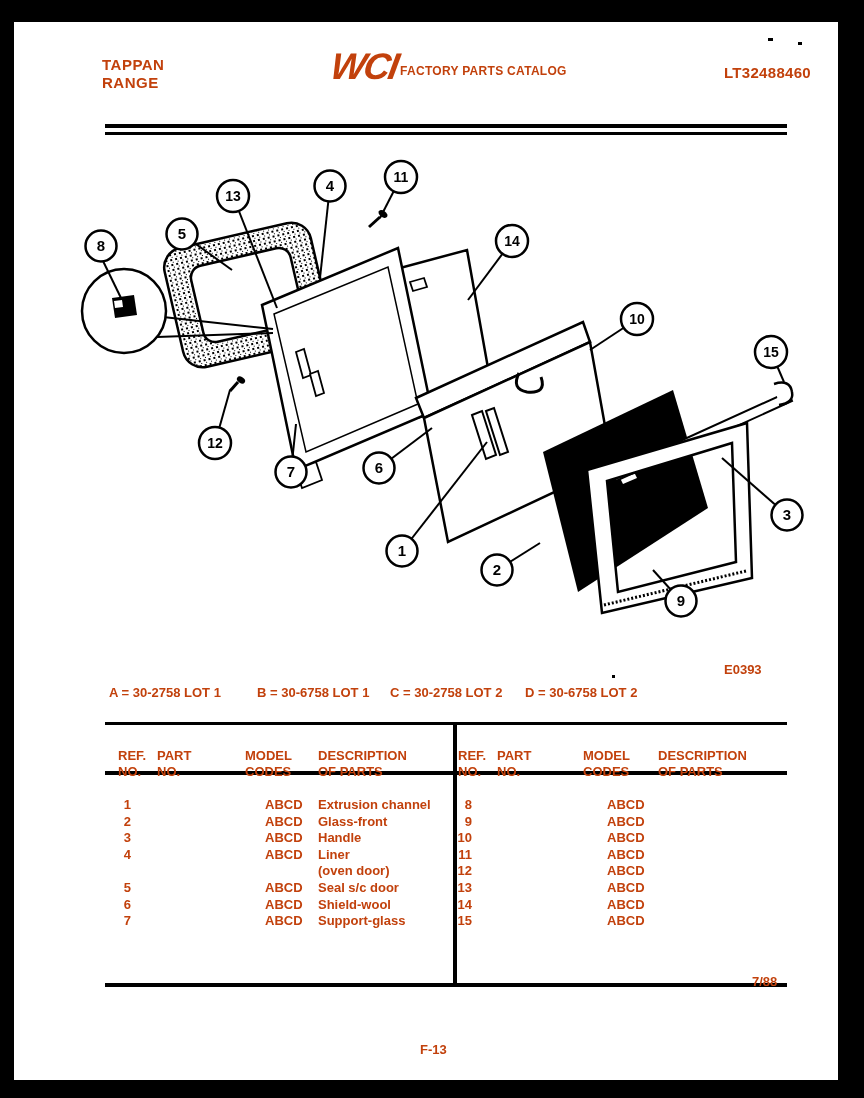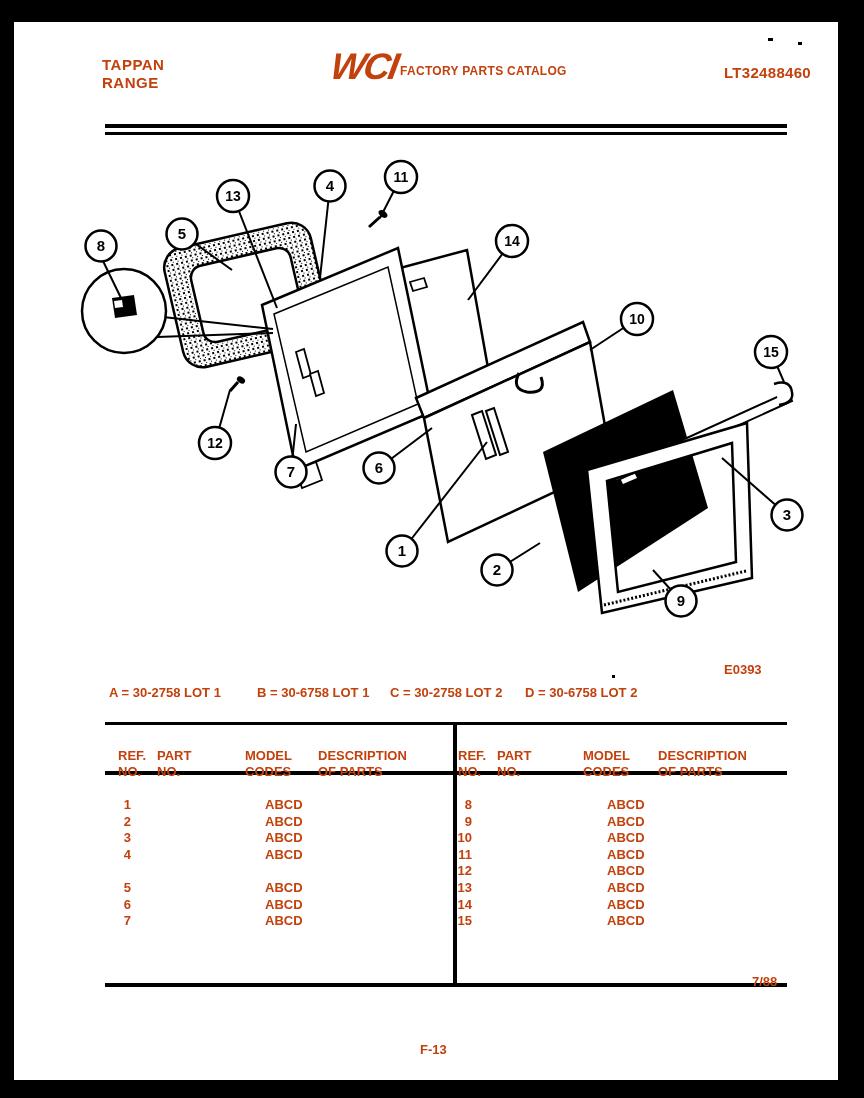--- a/index.html
+++ b/index.html
@@ -246,20 +246,30 @@
     <div class="tcol" style="left:160px;">
       <div>ABCD</div>
       <div>ABCD</div>
       <div>ABCD</div>
       <div>ABCD</div>
       <div></div>
       <div>ABCD</div>
       <div>ABCD</div>
       <div>ABCD</div>
     </div>
+    <div class="tcol" style="left:213px;">
+      <div>Extrusion channel</div>
+      <div>Glass-front</div>
+      <div>Handle</div>
+      <div>Liner</div>
+      <div>(oven door)</div>
+      <div>Seal s/c door</div>
+      <div>Shield-wool</div>
+      <div>Support-glass</div>
+    </div>
 
     <div class="tcol ralign" style="left:341px;width:26px;">
       <div>8</div>
       <div>9</div>
       <div>10</div>
       <div>11</div>
       <div>12</div>
       <div>13</div>
       <div>14</div>
       <div>15</div>

